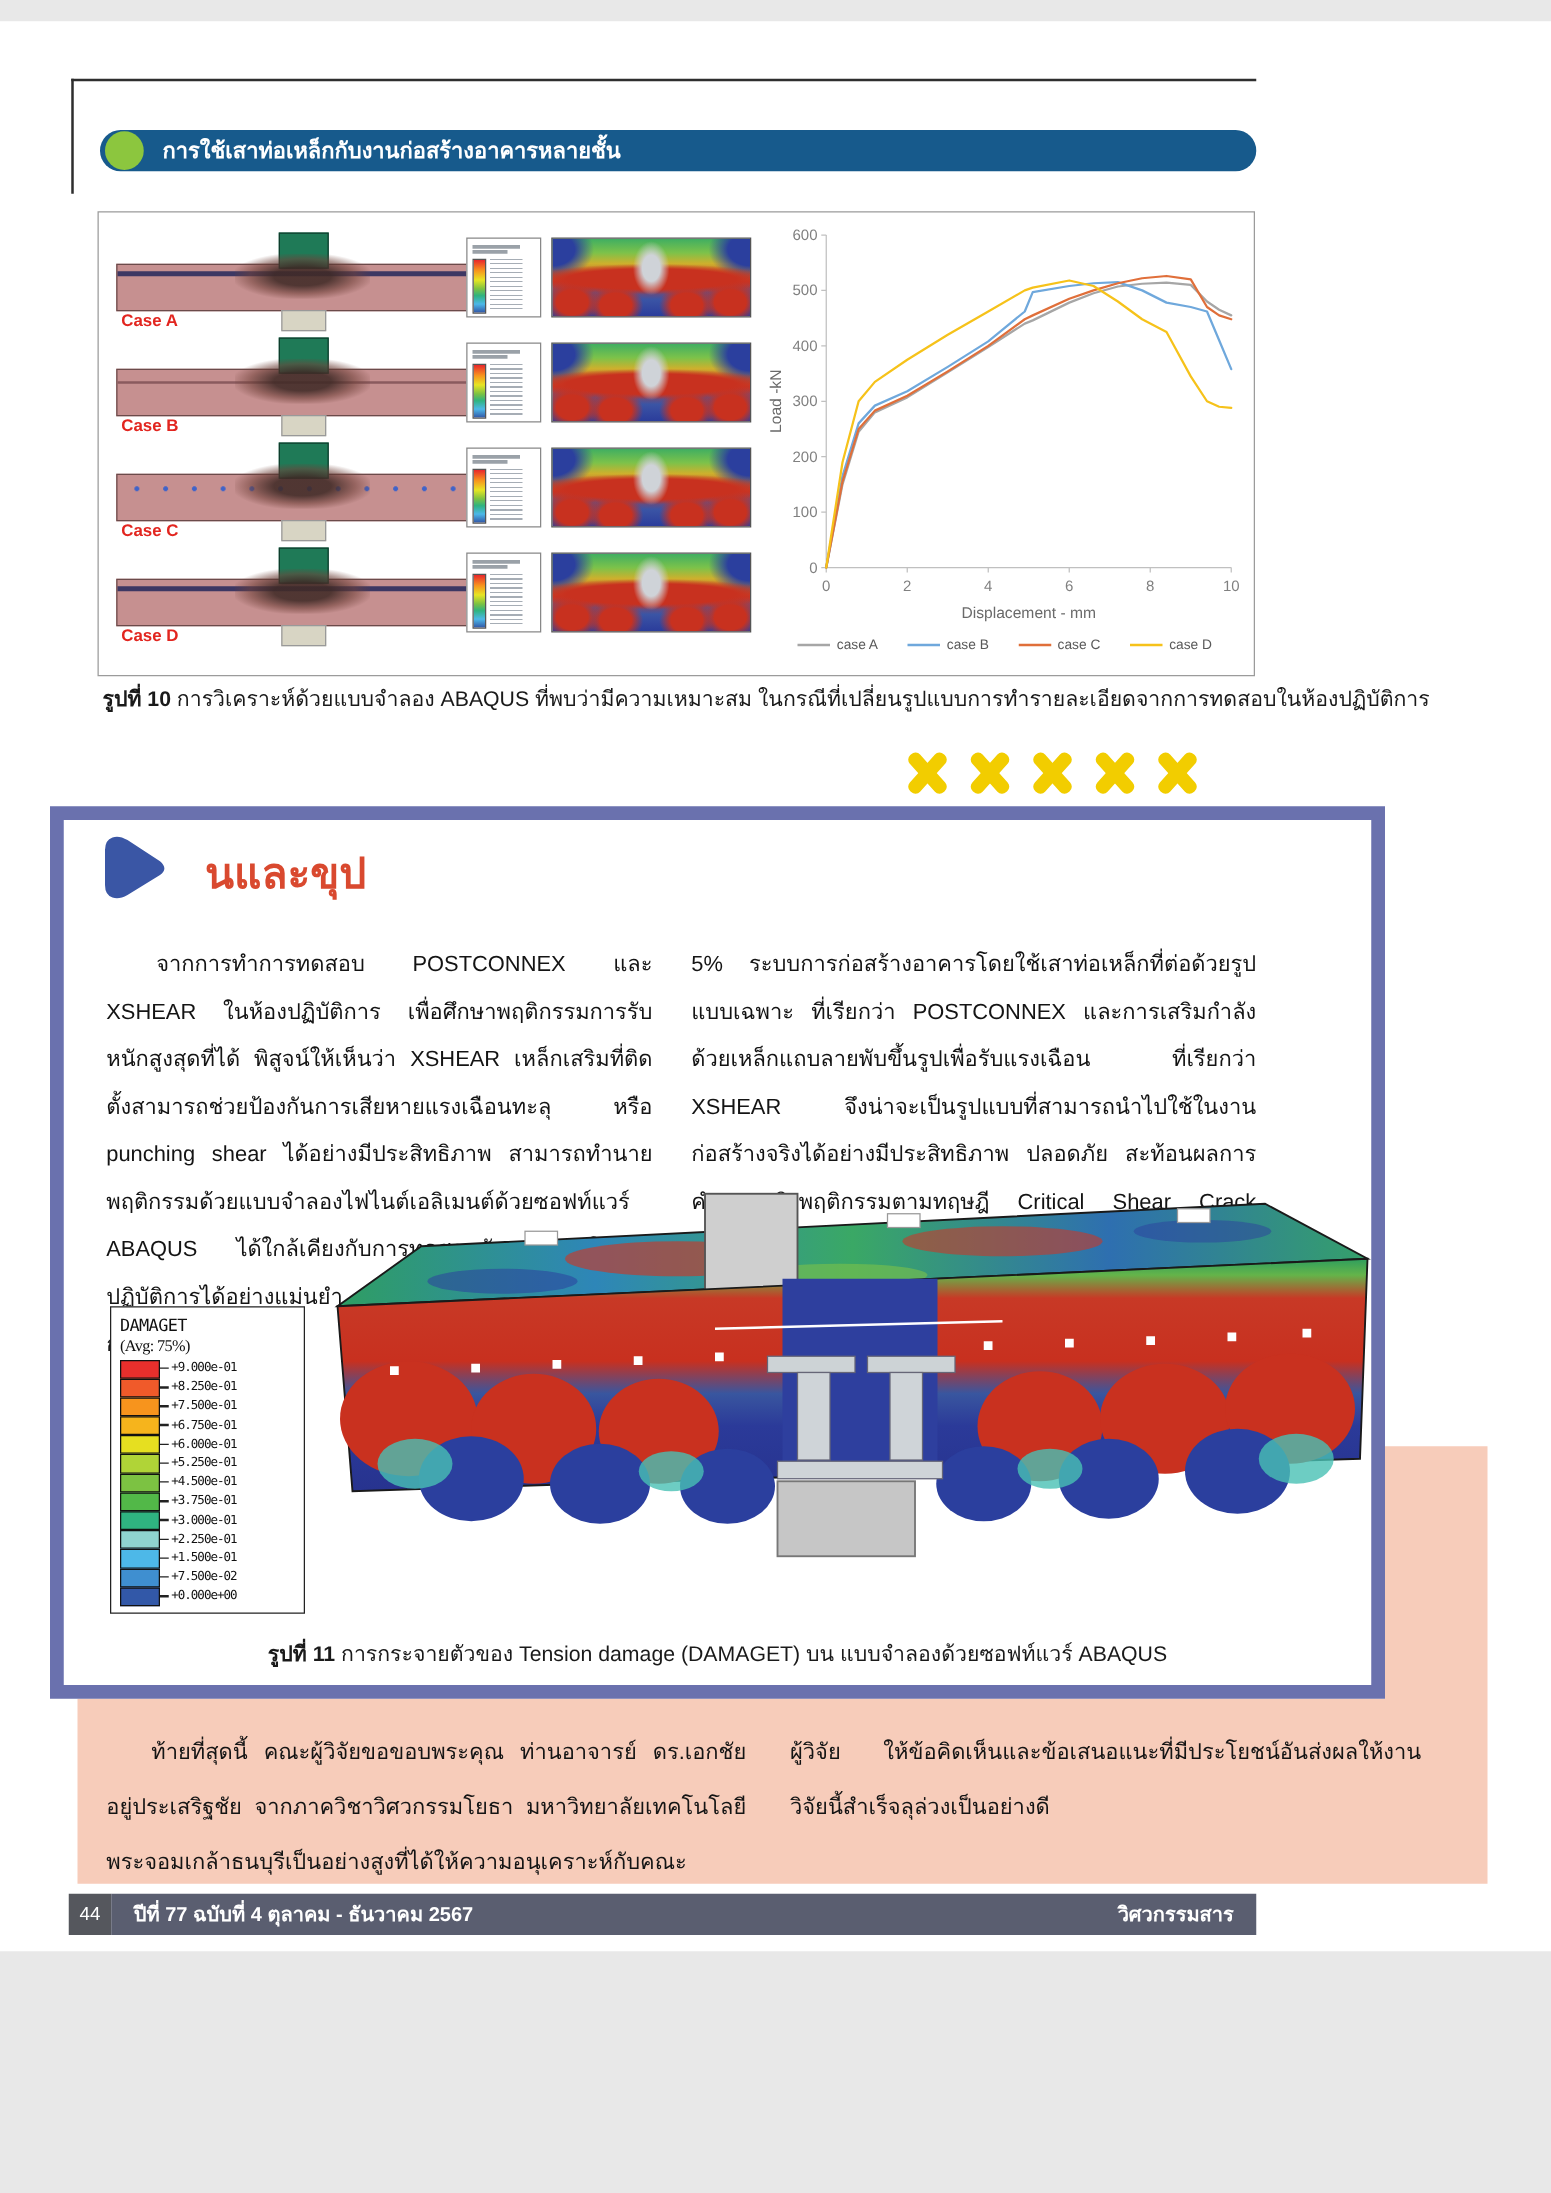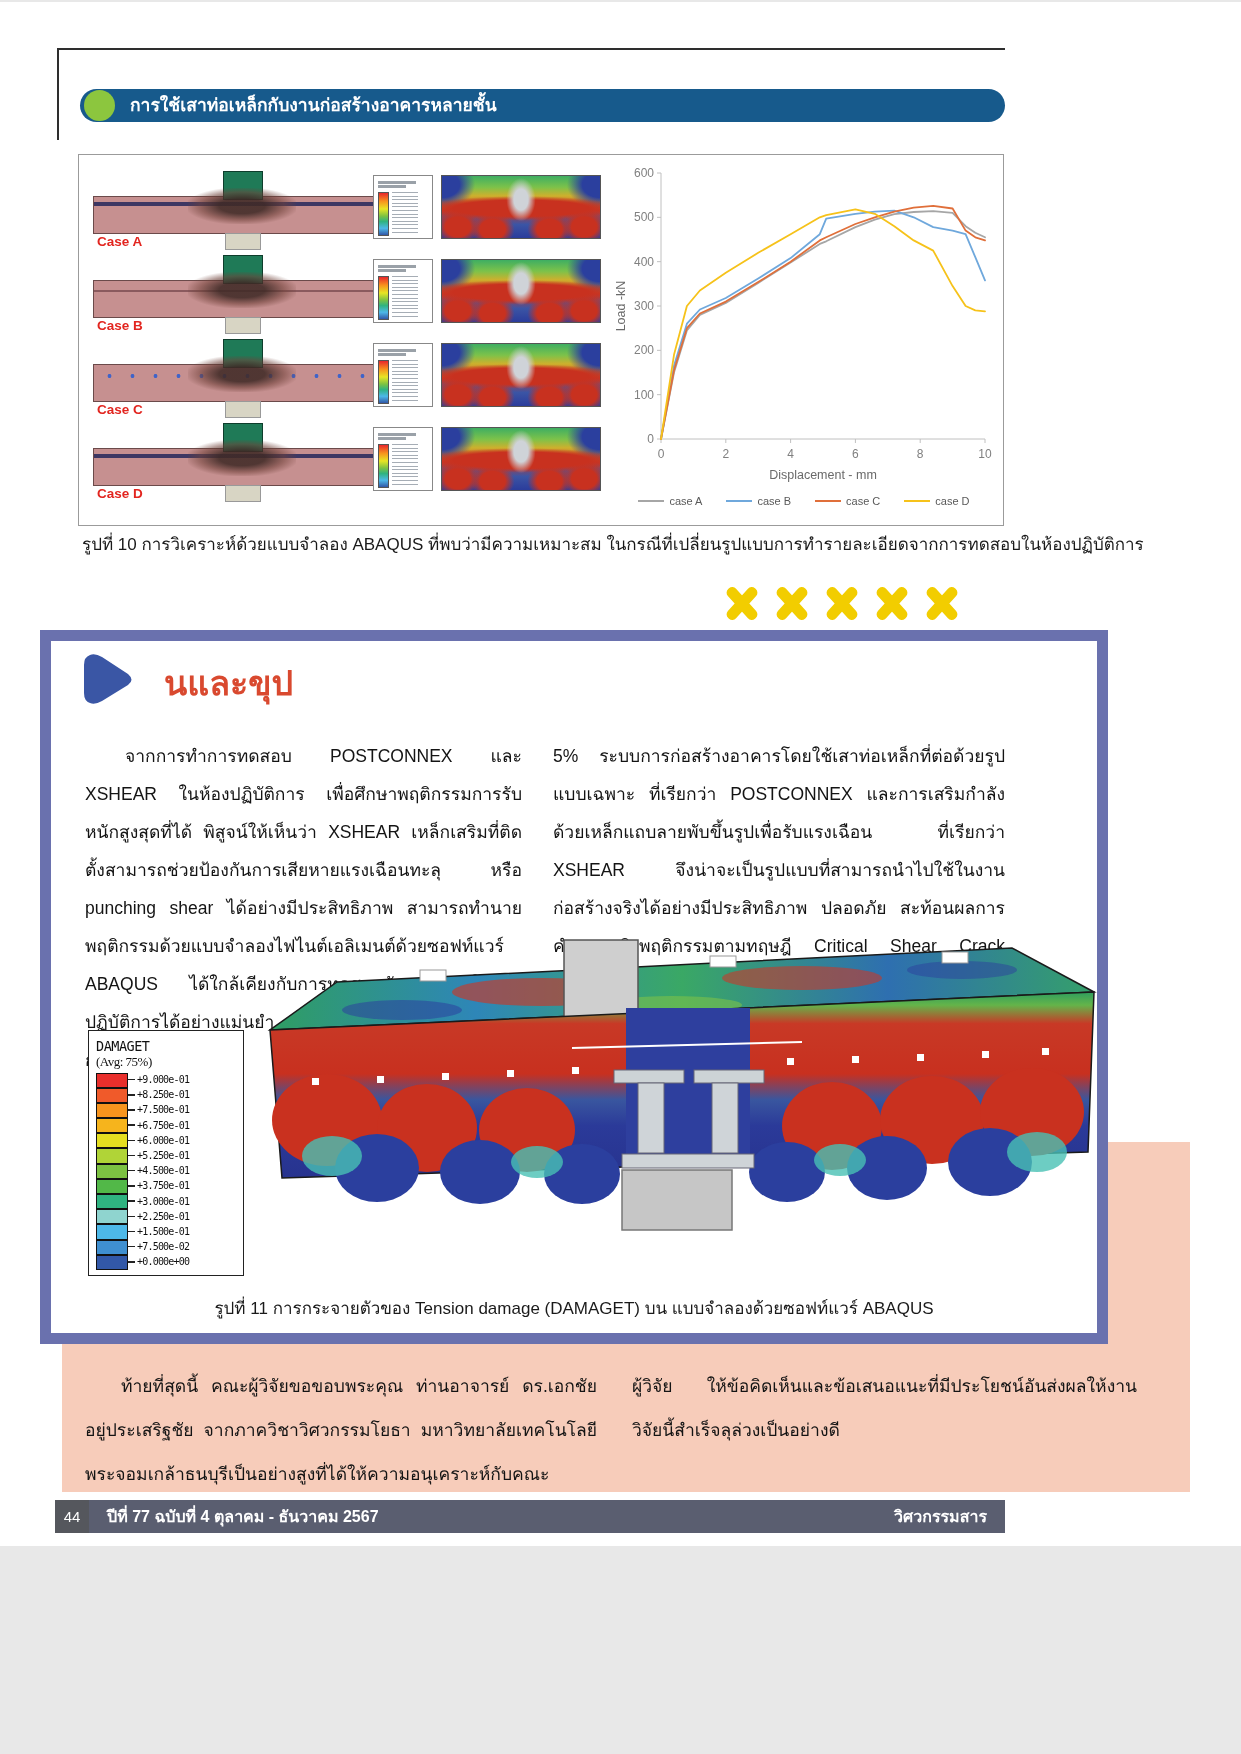--- a/index.html
+++ b/index.html
@@ -1,16 +1,16 @@
 <!DOCTYPE html>
 <html><head>
 <meta charset="utf-8">
 <style>
   html,body{margin:0;padding:0;background:#e8e8e8}
-  .page{position:relative;width:1241px;height:1544px;background:#fff;margin:2px auto;
+  .page{position:relative;width:1241px;height:1544px;background:#fff;margin:17px auto;
         font-family:"Liberation Sans","DejaVu Sans",sans-serif;overflow:hidden}
   .abs{position:absolute}
 
   
   .rule-h{left:57px;top:46px;width:948px;height:2px;background:#2e2e2e}
   .rule-v{left:57px;top:46px;width:2px;height:92px;background:#2e2e2e}
 
   
   .banner{left:80px;top:87px;width:925px;height:33px;background:#175a8c;border-radius:17px}
   .banner-circle{left:84px;top:88px;width:31px;height:31px;background:#8cc63e;border-radius:50%}
@@ -52,21 +52,21 @@
     linear-gradient(180deg,#3fae62 0%,#7cc24a 18%,#cdb02d 32%,#c8392a 55%,#3b55a5 78%,#2b3c9b 100%)}
 
   
   .chart-svg{position:absolute;left:534px;top:4px;width:382px;height:336px;font-family:"Liberation Sans",sans-serif}
   .chart-legend{position:absolute;left:534px;top:340px;width:382px;display:flex;justify-content:center;gap:24px;align-items:center}
   .cl-item{display:flex;align-items:center;gap:5px;font-size:11px;color:#595959}
   .cl-line{display:inline-block;width:26px;height:2px}
 
   
   .caption{font-size:17px;color:#1a1a1a;white-space:nowrap}
-  .caption b{font-weight:normal}
+  .caption b{font-weight:bold}
 
   
   .xmark{position:absolute;width:32px;height:34px}
   .xmark::before,.xmark::after{content:"";position:absolute;left:50%;top:50%;width:40px;height:11px;
       margin:-5.5px 0 0 -20px;background:#f2cd00;border-radius:5px}
   .xmark::before{transform:rotate(48deg)}
   .xmark::after{transform:rotate(-48deg)}
 
   
   .pink-block{left:62px;top:1140px;width:1128px;height:350px;background:#f7ccba;z-index:1}

